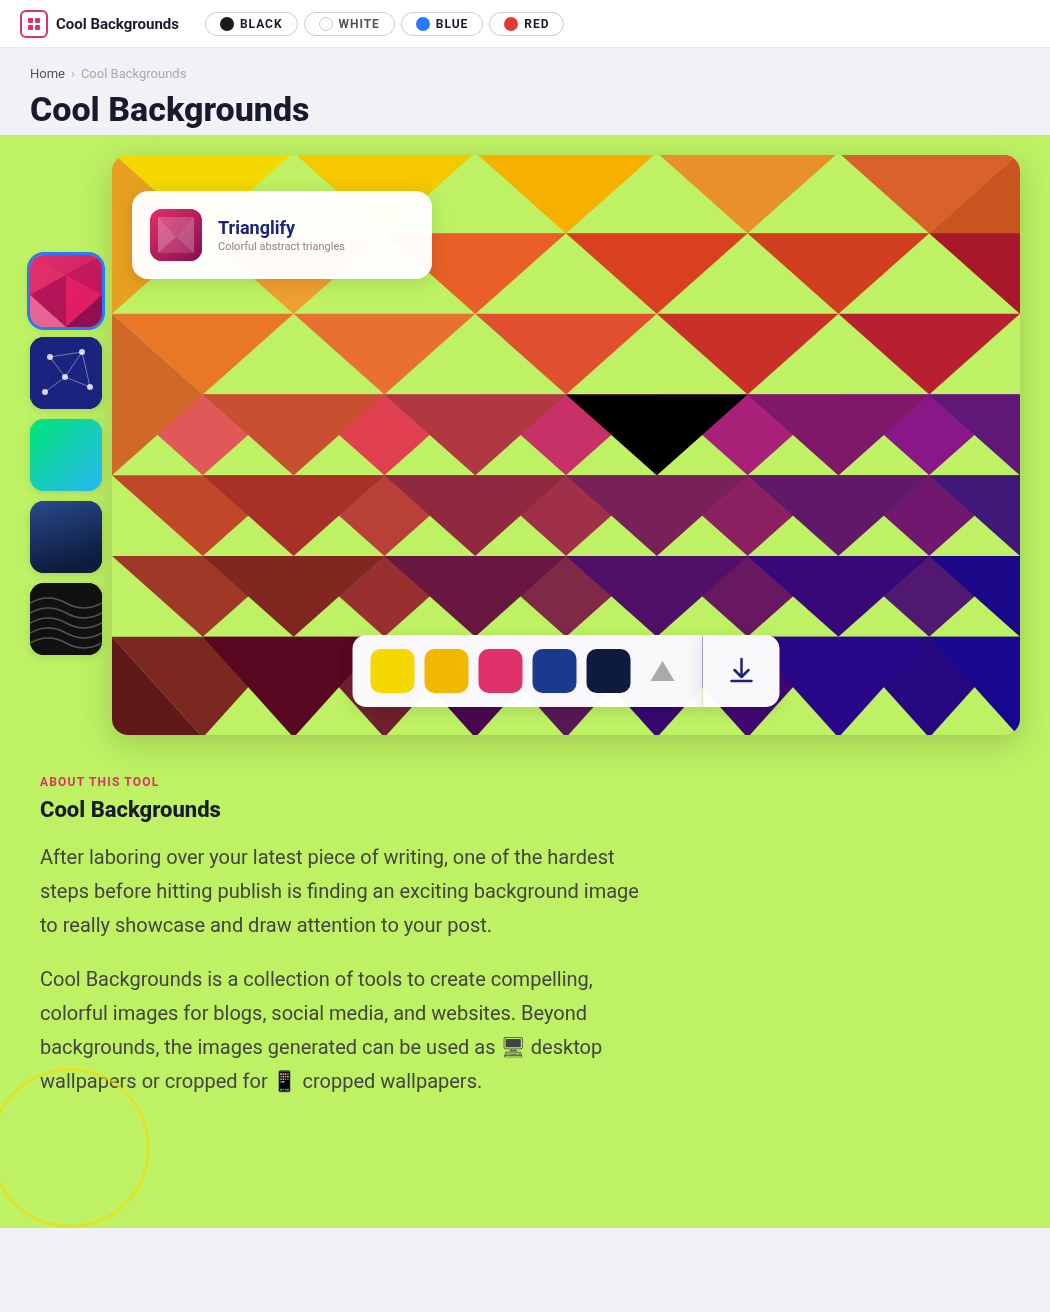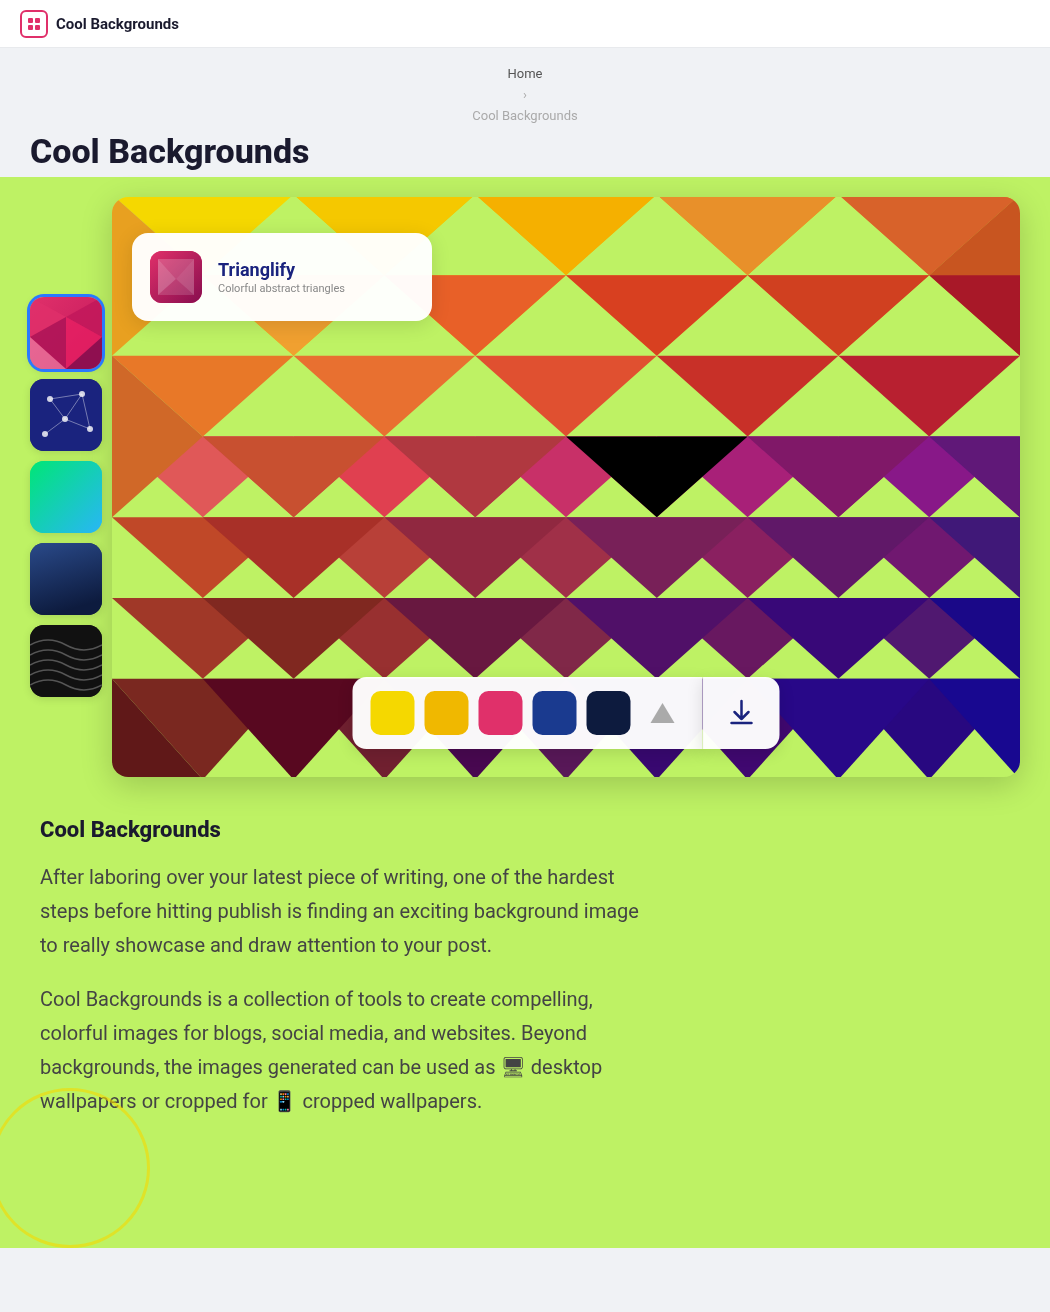--- a/index.html
+++ b/index.html
@@ -88,21 +88,20 @@
     .breadcrumb-area {
       padding: 18px 30px 6px 30px;
       background: #f0f2f5;
     }
     .breadcrumb {
       font-size: 13px;
       color: #888;
       display: flex;
       align-items: center;
       gap: 6px;
-      flex-direction: column;
     }
     .breadcrumb a {
       color: #555;
       text-decoration: none;
     }
     .breadcrumb span {
       color: #aaa;
     }
     .page-title {
       font-size: 34px;
@@ -328,20 +327,38 @@
       <svg width="16" height="16" viewBox="0 0 16 16" fill="none">
         <rect x="2" y="2" width="5" height="5" rx="1" fill="#e0306a"></rect>
         <rect x="9" y="2" width="5" height="5" rx="1" fill="#e0306a"></rect>
         <rect x="2" y="9" width="5" height="5" rx="1" fill="#e0306a"></rect>
         <rect x="9" y="9" width="5" height="5" rx="1" fill="#e0306a"></rect>
       </svg>
     </div>
     <span>Cool Backgrounds</span>
   </div>
 
+  <div class="nav-color-items">
+    <div class="nav-color-item black">
+      <span class="color-dot dot-black"></span>
+      <span>BLACK</span>
+    </div>
+    <div class="nav-color-item white">
+      <span class="color-dot dot-white"></span>
+      <span>WHITE</span>
+    </div>
+    <div class="nav-color-item blue">
+      <span class="color-dot dot-blue"></span>
+      <span>BLUE</span>
+    </div>
+    <div class="nav-color-item red">
+      <span class="color-dot dot-red"></span>
+      <span>RED</span>
+    </div>
+  </div>
 </nav>
 
 <div class="breadcrumb-area">
   <div class="breadcrumb">
     <a href="#">Home</a>
     <span>›</span>
     <span>Cool Backgrounds</span>
   </div>
   <h1 class="page-title">Cool Backgrounds</h1>
 </div>
@@ -536,20 +553,21 @@
           <svg width="32" height="32" viewBox="0 0 32 32" fill="none">
             <path d="M16 4 L16 22 M9 15 L16 22 L23 15" stroke="#1a237e" stroke-width="2.5" stroke-linecap="round" stroke-linejoin="round"></path>
             <path d="M6 26 L26 26" stroke="#1a237e" stroke-width="2.5" stroke-linecap="round"></path>
           </svg>
         </div>
       </div>
     </div>
   </div>
 
   <div class="about-section">
+    <div class="about-label">About This Tool</div>
     <div class="about-title">Cool Backgrounds</div>
     <p class="about-text">After laboring over your latest piece of writing, one of the hardest steps before hitting publish is finding an exciting background image to really showcase and draw attention to your post.</p>
     <p class="about-text">
       <span>Cool Backgrounds is a collection of tools to create compelling, colorful images for blogs, social media, and websites. Beyond backgrounds, the images generated can be used as </span><span>🖥</span><span> desktop wallpapers or cropped for </span><span>📱</span><span> cropped wallpapers.</span>
     </p>
   </div>
 
   <div class="bottom-deco">
     <div class="deco-circle"></div>
   </div>

